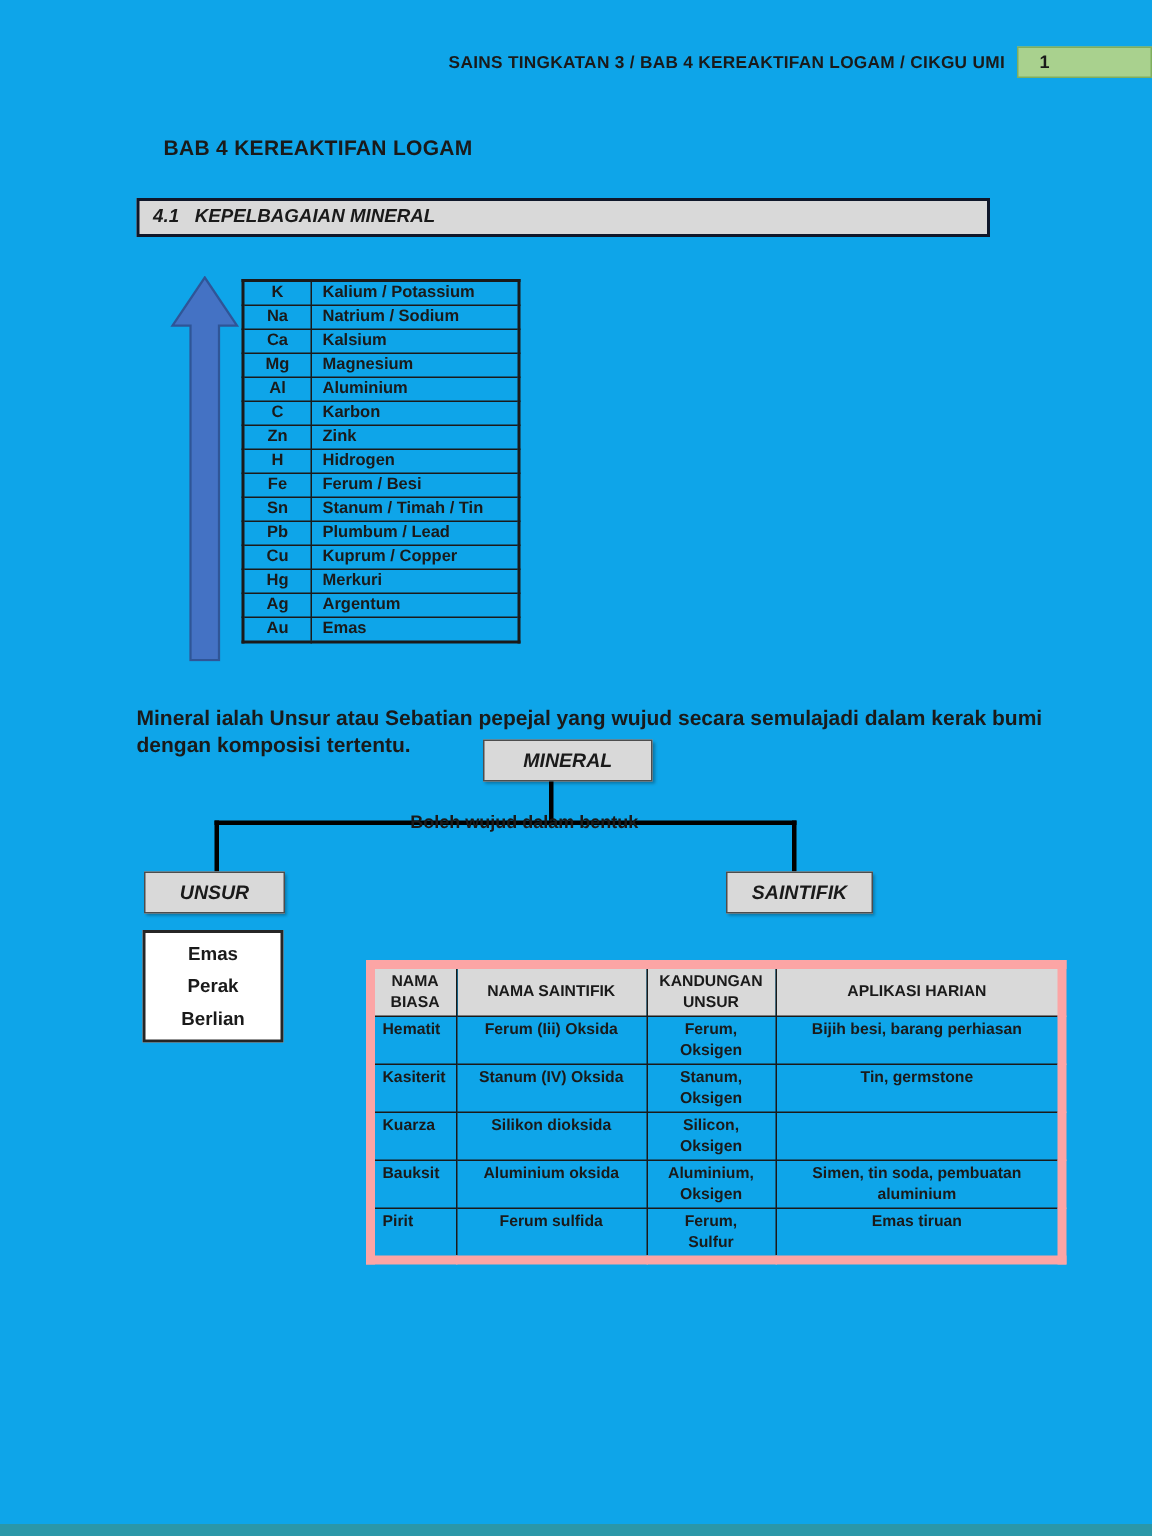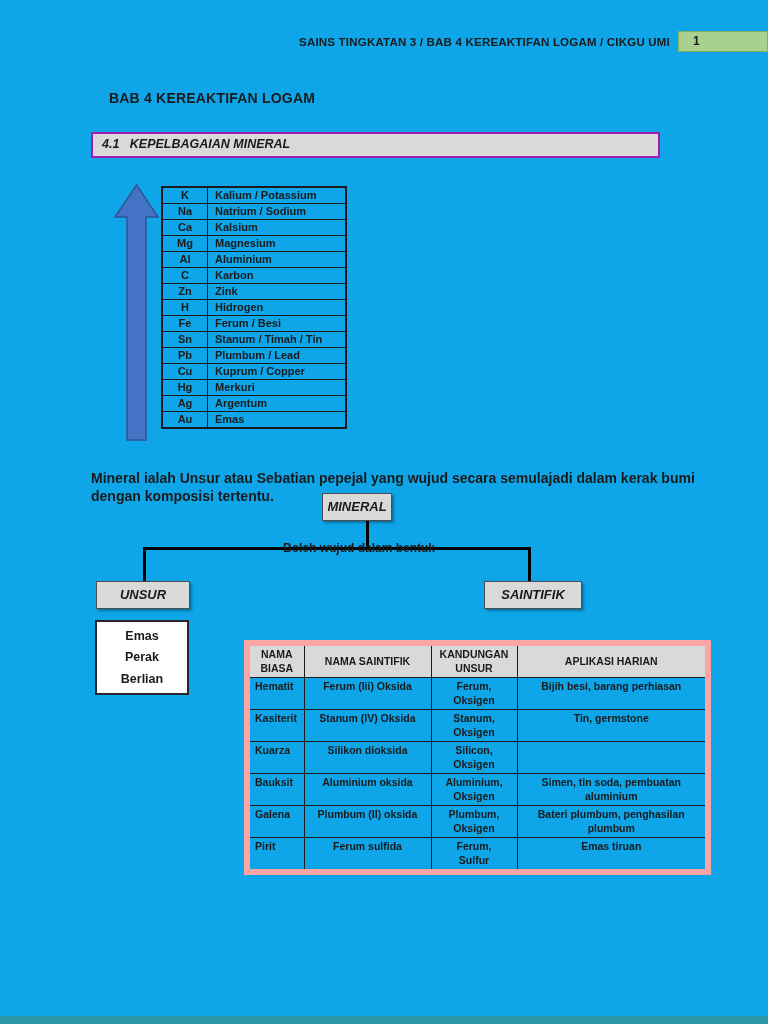--- a/index.html
+++ b/index.html
@@ -17,21 +17,21 @@
     box-sizing:border-box; background:#a9d18e; border:1px solid #7fae5e;
     font-weight:bold; font-size:12px; line-height:19px; padding-left:14px;
   }
   
   .doc-title {
     position:absolute; left:103px; top:84px; margin:6px;
     font-size:14px; font-weight:bold; letter-spacing:.2px;
   }
   .section-bar {
     position:absolute; left:91px; top:132px; width:569px; height:26px;
-    box-sizing:border-box; background:#d9d9d9; border:2px solid #a21caf;
+    box-sizing:border-box; background:#d9d9d9; border:2px solid #0f172a;
     font-style:italic; font-weight:bold; font-size:12.5px; line-height:21px;
     padding-left:9px; white-space:pre;
   }
   
   .arrow-svg { position:absolute; left:113px; top:184px; }
   .react-table { position:absolute; left:161px; top:186px; border-collapse:collapse; border:2px solid #1a1a1a; }
   .react-table td {
     border:1px solid #1a1a1a; font-size:11px; font-weight:bold;
     height:15px; line-height:15px; padding:0;
   }
@@ -41,30 +41,30 @@
   .intro {
     position:absolute; left:91px; top:456px; width:612px;
     font-size:14px; font-weight:600; line-height:17.5px;
   }
   
   .node {
     position:absolute; box-sizing:border-box; background:#d9d9d9;
     border:1.5px solid #4d4d4d; box-shadow:1.5px 1.5px 2px rgba(0,0,0,.3);
     font-weight:bold; font-style:italic; text-align:center; font-size:13px;
   }
-  .node-mineral  { left:322px; top:493px; width:70px; height:28px; line-height:25px; }
+  .node-mineral  { left:322px; top:493px; width:113px; height:28px; line-height:25px; }
   .node-unsur    { left:96px;  top:581px; width:94px; height:28px; line-height:25px; }
   .node-sebatian { left:484px; top:581px; width:98px; height:28px; line-height:25px; }
   .line { position:absolute; background:#000; }
   .ln-root  { left:366px; top:521px; width:3px;  height:27px; }
   .ln-h     { left:143px; top:547px; width:388px; height:3px; }
   .ln-left  { left:143px; top:547px; width:3px;  height:34px; }
   .ln-right { left:528px; top:547px; width:3px;  height:34px; }
   .connector-label {
-    position:absolute; left:283px; top:541px; width:165px; text-align:left;
+    position:absolute; left:267px; top:541px; width:165px; text-align:center;
     font-size:12px; font-weight:bold;
   }
   .examples-box {
     position:absolute; left:95px; top:620px; width:94px; height:75px;
     box-sizing:border-box; border:2px solid #262626; background:#fff;
     display:flex; flex-direction:column; justify-content:space-around; align-items:center;
     font-weight:bold; font-size:12.5px; padding:3px 0;
   }
   
   .min-table { position:absolute; left:244px; top:640px; border-collapse:collapse; border:6px solid #fca5a5; table-layout:fixed; }
@@ -219,28 +219,20 @@
       </tr>
       <tr class="r2">
         <td class="c1">Bauksit</td>
         <td>Aluminium oksida</td>
         <td>Aluminium,
 Oksigen</td>
         <td>Simen, tin soda, pembuatan
 aluminium</td>
       </tr>
       <tr class="r2">
-        <td class="c1">Galena</td>
-        <td>Plumbum (II) oksida</td>
-        <td>Plumbum,
-Oksigen</td>
-        <td>Bateri plumbum, penghasilan
-plumbum</td>
-      </tr>
-      <tr class="r2">
         <td class="c1">Pirit</td>
         <td>Ferum sulfida</td>
         <td>Ferum,
 Sulfur</td>
         <td>Emas tiruan</td>
       </tr>
     </tbody>
   </table>
 
   <div class="bottom-bar"></div>

